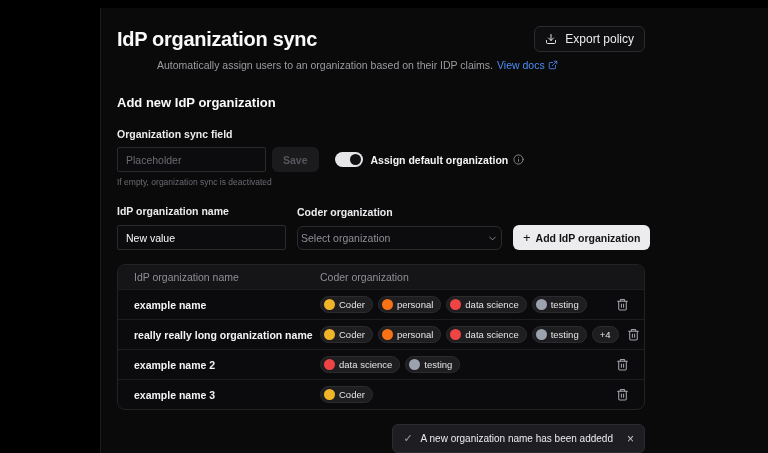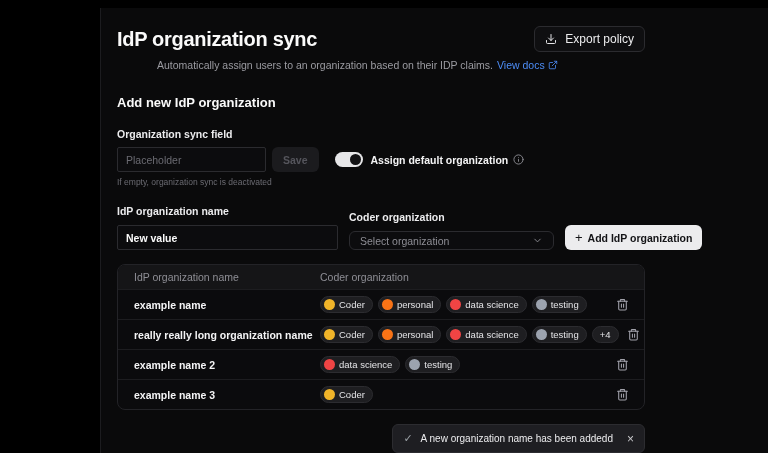--- a/index.html
+++ b/index.html
@@ -49,26 +49,26 @@
   }
   .switch { margin-left:16px; width:28px; height:15px; border-radius:999px; background:#e6e6e8; position:relative; cursor:pointer; flex-shrink:0; }
   .switch .knob { position:absolute; right:2px; top:2px; width:11px; height:11px; border-radius:50%; background:#121214; }
   .toggle-label { margin-left:8px; font-size:10.5px; font-weight:600; color:#f4f4f5; }
   .info-icon { margin-left:5px; display:inline-flex; align-items:center; }
   .helper { margin-top:5px; font-size:8.5px; color:#6b6b72; }
 
   .form-row { margin-top:18px; display:flex; align-items:flex-end; gap:11px; }
   .fcol { display:flex; flex-direction:column; gap:8px; }
   .fcol label { font-size:10.5px; font-weight:600; color:#ececee; }
-  .idp-input { width:221px;font-weight:bold; }
+  .idp-input { width:169px; }
   .select {
-    width:205px; height:19px; background:#0c0c0e;
+    width:205px; height:24px; background:#0c0c0e;
     border:1px solid #2b2b2f; border-radius:6px;
     display:flex; align-items:center; justify-content:space-between;
-    padding:0 10px; font-size:10.5px; color:#8e8e95; cursor:pointer;
+    padding:0 3px; font-size:10.5px; color:#8e8e95; cursor:pointer;
   }
   .btn-add {
     height:25px; padding:0 10px;
     background:#ececee; color:#131316; border:none; border-radius:6px;
     font-size:10.5px; font-weight:600; display:flex; align-items:center; gap:5px;
     cursor:pointer; white-space:nowrap;
     font-family:"Liberation Sans", sans-serif;
   }
   .btn-add .plus { font-size:13px; font-weight:500; line-height:1; }
 

